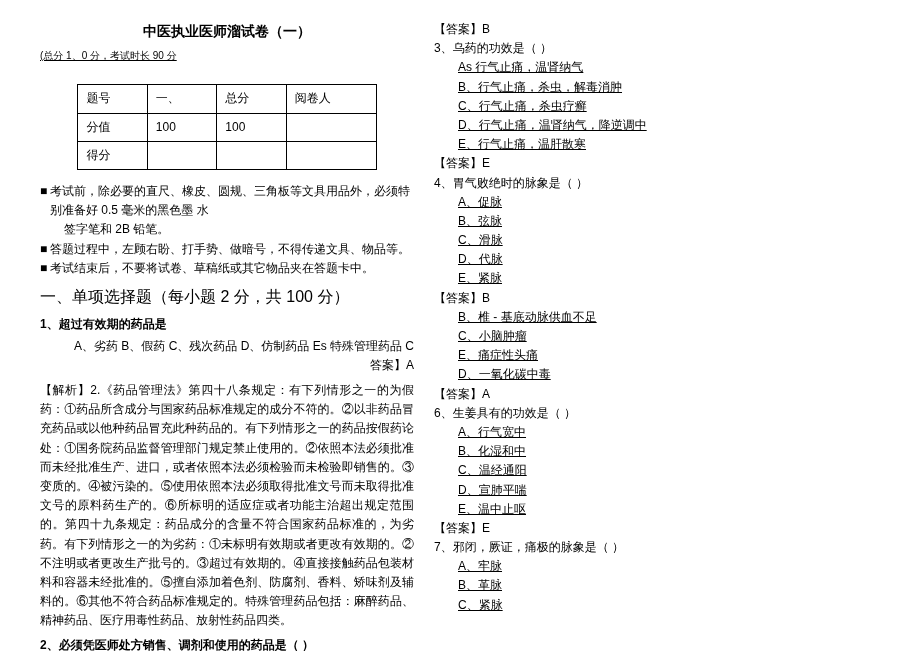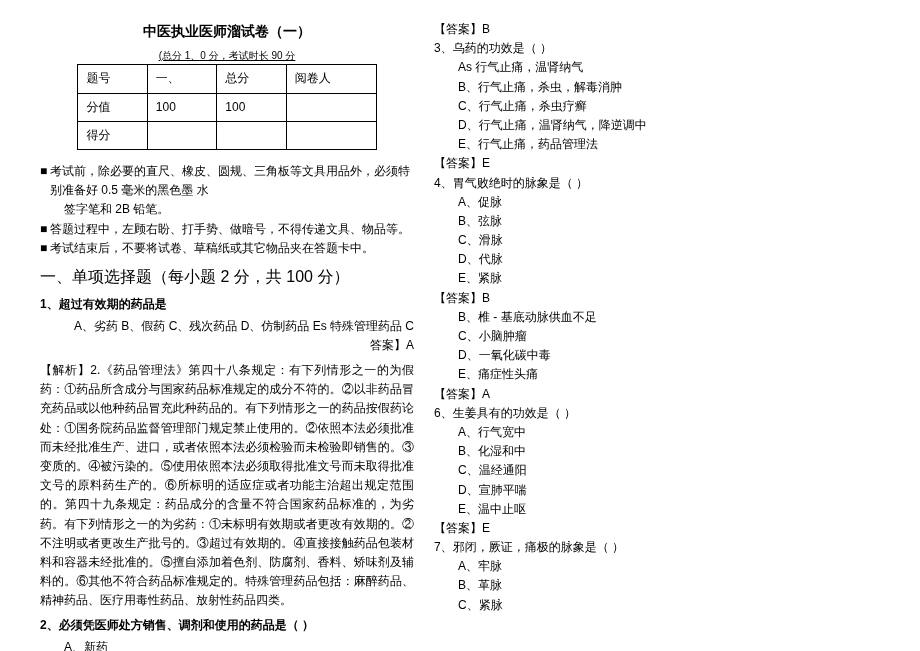--- a/index.html
+++ b/index.html
@@ -22,23 +22,23 @@
     flex: 1;
     padding: 0 10px;
   }
   .title {
     text-align: center;
     font-weight: bold;
     font-size: 14px;
     margin-bottom: 6px;
   }
   .subtitle {
-    text-align: center;
+    text-align: left;
     font-size: 10px;
-    margin-bottom: 0;
+    margin-bottom: 20px;
     text-decoration: underline;
   }
   table.score {
     border-collapse: collapse;
     margin: 0 auto 12px auto;
     width: 80%;
   }
   table.score th, table.score td {
     border: 1px solid #000;
     padding: 4px 8px;
@@ -69,21 +69,21 @@
   }
   .q .opts {
     padding-left: 24px;
     text-align: right;
   }
   .analysis {
     text-align: justify;
     padding-left: 0;
   }
   .ans { }
-  .opt-line { padding-left: 24px; }
+  .opt-line { padding-left: 24px; text-decoration: underline; }
   .small-gap { margin-top: 2px; }
 </style>
 </head>
 <body>
 
 <div class="page">
 
   <div class="col">
 
     <div class="title">中医执业医师溜试卷（一）</div>
@@ -152,35 +152,35 @@
 
   <div class="col" style="padding-top:0;">
 
     <div class="ans">【答案】B</div>
 
     <div>3、乌药的功效是（ ）</div>
     <div class="opt-line">As 行气止痛，温肾纳气</div>
     <div class="opt-line">B、行气止痛，杀虫，解毒消肿</div>
     <div class="opt-line">C、行气止痛，杀虫疗癣</div>
     <div class="opt-line">D、行气止痛，温肾纳气，降逆调中</div>
-    <div class="opt-line">E、行气止痛，药品管理法</div>
+    <div class="opt-line">E、行气止痛，温肝散寒</div>
     <div class="ans">【答案】E</div>
 
     <div>4、胃气败绝时的脉象是（ ）</div>
     <div class="opt-line">A、促脉</div>
     <div class="opt-line">B、弦脉</div>
     <div class="opt-line">C、滑脉</div>
     <div class="opt-line">D、代脉</div>
     <div class="opt-line">E、紧脉</div>
     <div class="ans">【答案】B</div>
 
     <div class="opt-line">B、椎 - 基底动脉供血不足</div>
     <div class="opt-line">C、小脑肿瘤</div>
+    <div class="opt-line">E、痛症性头痛</div>
     <div class="opt-line">D、一氧化碳中毒</div>
-    <div class="opt-line">E、痛症性头痛</div>
     <div class="ans">【答案】A</div>
 
     <div>6、生姜具有的功效是（ ）</div>
     <div class="opt-line">A、行气宽中</div>
     <div class="opt-line">B、化湿和中</div>
     <div class="opt-line">C、温经通阳</div>
     <div class="opt-line">D、宣肺平喘</div>
     <div class="opt-line">E、温中止呕</div>
     <div class="ans">【答案】E</div>
 

